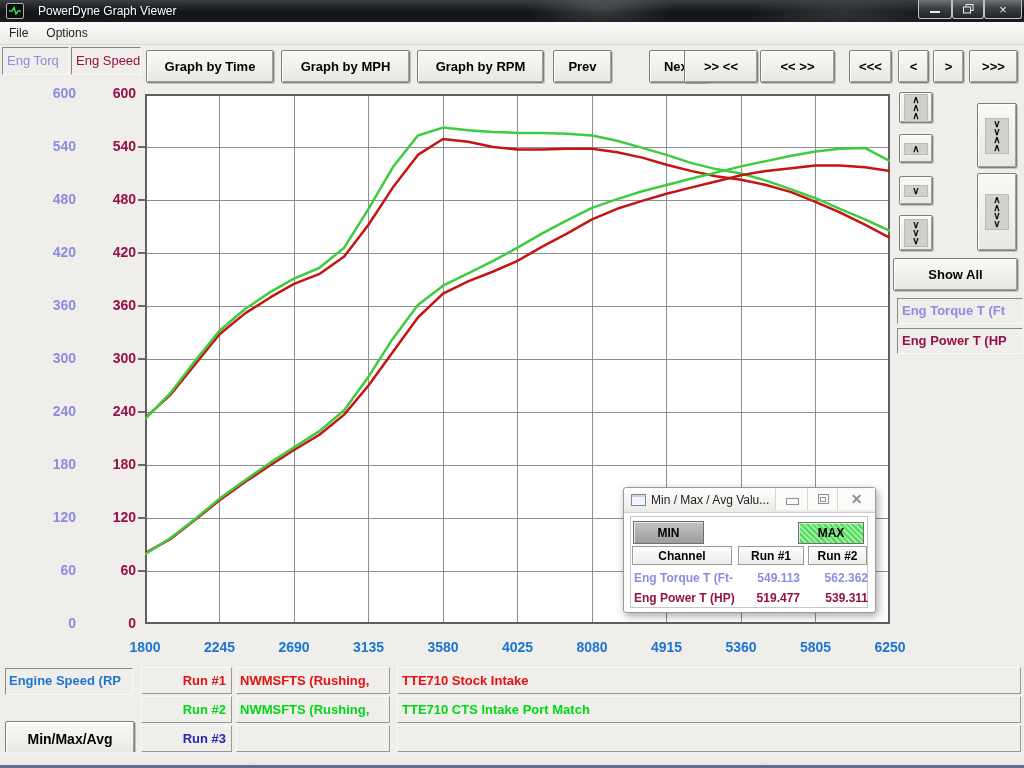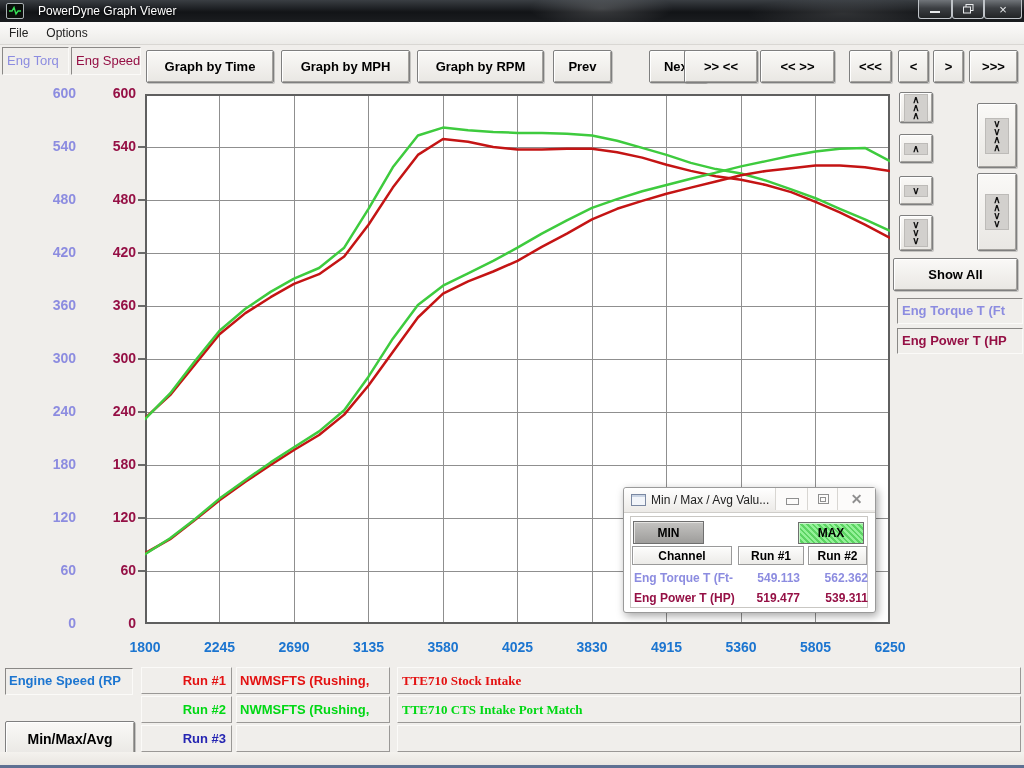--- a/index.html
+++ b/index.html
@@ -74,21 +74,21 @@
     display:flex;align-items:center;justify-content:center;font-size:12px;font-weight:bold;margin-left:44px;}
   .mm-hdr{position:absolute;top:58px;height:19px;background:linear-gradient(#fdfdfc,#ecebe8);
     border:1px solid #9a9a9a;box-shadow:inset 1px 1px 0 #fff;box-sizing:border-box;
     display:flex;align-items:center;justify-content:center;font-size:12px;font-weight:bold;}
   .mm-cell{position:absolute;height:16px;font-size:12px;font-weight:bold;white-space:nowrap;overflow:hidden;}
 
   
   .run-label{left:141px;width:91px;height:27px;text-align:right;font-weight:bold;font-size:13px;
     line-height:25px;padding-right:5px;}
   .run-file{left:236px;width:154px;height:27px;font-weight:bold;font-size:13px;line-height:25px;padding-left:3px;}
-  .run-desc{left:397px;width:624px;height:27px;font-weight:bold;font-size:13px;line-height:25px;padding-left:4px;font-family:Liberation Serif, serif;}
+  .run-desc{left:397px;width:624px;height:27px;font-weight:bold;font-size:13px;line-height:25px;padding-left:4px;}
 
   :root{--torque:#8c8ce0;--power:#951045;--xblue:#1c75d0;}
 </style>
 </head>
 <body>
 
 <div id="titlebar" class="abs">
   <div class="glare"></div>
   <span id="app-icon">
     <svg width="12" height="10" viewBox="0 0 12 10">
@@ -169,21 +169,21 @@
     <div class="tick" style="top: 517px;"></div>
     <div class="tick" style="top: 570px;"></div>
   </div>
 <div id="xlabels">
     <div class="xlab" style="left: 108px; color: var(--xblue);">1800</div>
     <div class="xlab" style="left: 182.5px; color: var(--xblue);">2245</div>
     <div class="xlab" style="left: 257px; color: var(--xblue);">2690</div>
     <div class="xlab" style="left: 331.5px; color: var(--xblue);">3135</div>
     <div class="xlab" style="left: 406px; color: var(--xblue);">3580</div>
     <div class="xlab" style="left: 480.5px; color: var(--xblue);">4025</div>
-    <div class="xlab" style="left: 555px; color: var(--xblue);">3830</div>
+    <div class="xlab" style="left: 555px; color: var(--xblue);">8080</div>
     <div class="xlab" style="left: 629.5px; color: var(--xblue);">4915</div>
     <div class="xlab" style="left: 704px; color: var(--xblue);">5360</div>
     <div class="xlab" style="left: 778.5px; color: var(--xblue);">5805</div>
     <div class="xlab" style="left: 853px; color: var(--xblue);">6250</div>
   </div>
 <svg id="chart" class="abs" style="left:145px;top:94px;" width="745" height="530" viewBox="0 0 745 530">
     <rect x="1" y="1" width="743" height="528" fill="#ffffff" stroke="#5f5f5f" stroke-width="2"></rect>
     <g stroke="#8f8f8f" stroke-width="1" shape-rendering="crispEdges">
       <line x1="74.5" x2="74.5" y1="2" y2="528"></line>
       <line y1="53" y2="53" x1="2" x2="743"></line>

